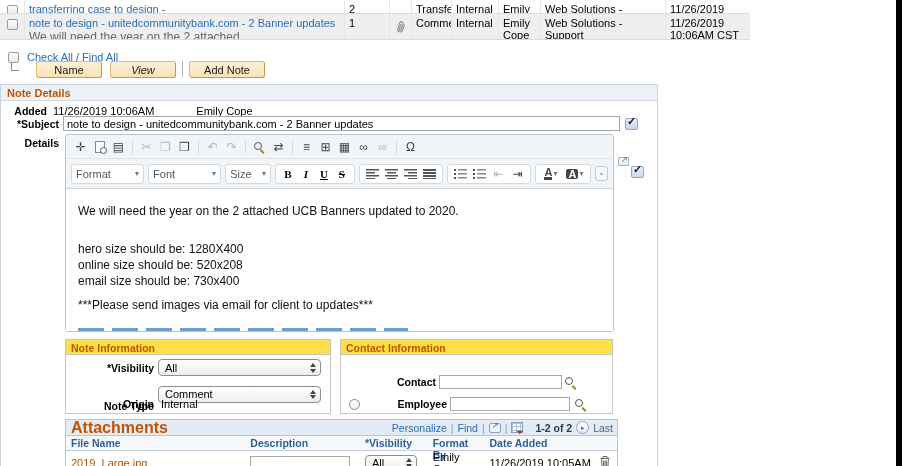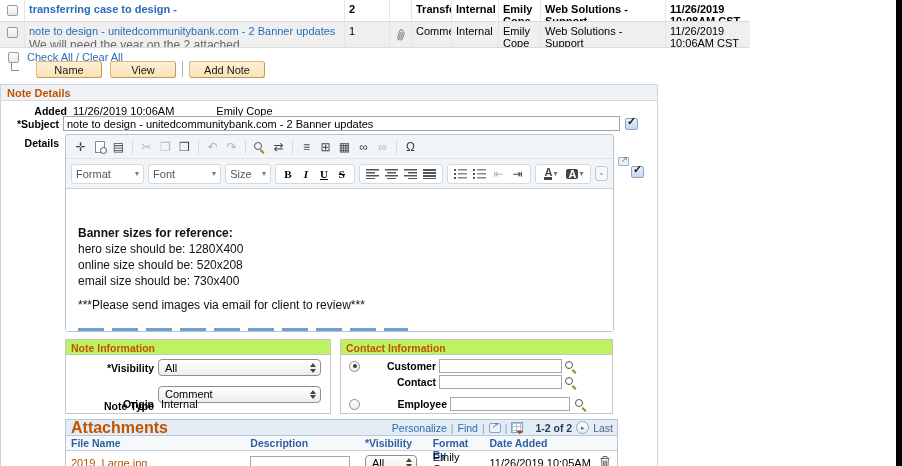--- a/index.html
+++ b/index.html
@@ -106,21 +106,21 @@
   .icn-prev::after { content:""; position:absolute; right:-3px; bottom:-2px; width:5px; height:5px;
                      border:1.5px solid #555; border-radius:50%; background:#fff; }
   .mag { width:12px; height:12px; position:relative; }
   .mag::before { content:""; position:absolute; left:0; top:1px; width:6px; height:6px;
                  border:1.5px solid #555; border-radius:50%; }
   .mag::after { content:""; position:absolute; left:7.5px; top:8.5px; width:4.5px; height:2px;
                 background:#a3832b; transform:rotate(45deg); transform-origin:0 0; }
 
   
   .gbox { position:absolute; border:1px solid #c6c6c6; background:#fff; }
-  .gbox-hdr { height:15px; background:#bef264; border-bottom:1px solid #c6c6c6;
+  .gbox-hdr { height:15px; background:#fde047; border-bottom:1px solid #c6c6c6;
               color:#c25400; font-weight:bold; font-size:10.5px; padding:2px 0 0 5px; }
   .frow { position:absolute; display:flex; align-items:center; }
 
   
   .sel { position:relative; display:inline-flex; align-items:center; height:17px;
          border:1px solid #8f8f8f; border-radius:4px; background:linear-gradient(#fff,#ededed);
          padding:0 16px 0 6px; font-size:11px; color:#000; cursor:pointer; }
   .stepper { position:absolute; right:4px; top:3px; display:flex; flex-direction:column; gap:1.5px; }
   .stepper .u { width:0; height:0; border-left:3px solid transparent; border-right:3px solid transparent; border-bottom:4px solid #444; }
   .stepper .d { width:0; height:0; border-left:3px solid transparent; border-right:3px solid transparent; border-top:4px solid #444; }
@@ -158,21 +158,21 @@
   .filelink { color:#b35709; text-decoration:underline; cursor:pointer; }
 
   .blackstrip { position:absolute; right:0; top:0; width:6px; height:466px; background:#000; }
 </style>
 </head>
 <body>
 
 <div id="screen">
 
   <div class="ntable">
-    <div class="nrow" style="height:22px;font-weight:bold;">
+    <div class="nrow" style="height:14px;">
       <div class="ncell c-chk"><span class="cb"></span></div>
       <div class="ncell c-subj"><span class="bluelink">transferring case to design -</span></div>
       <div class="ncell c-cnt">2</div>
       <div class="ncell c-clip"></div>
       <div class="ncell c-type">Transfer</div>
       <div class="ncell c-vis">Internal</div>
       <div class="ncell c-who">Emily Cope</div>
       <div class="ncell c-bu">Web Solutions - Support</div>
       <div class="ncell c-date">11/26/2019 10:08AM CST</div>
     </div>
@@ -191,33 +191,33 @@
       <div class="ncell c-type">Comment</div>
       <div class="ncell c-vis">Internal</div>
       <div class="ncell c-who">Emily Cope</div>
       <div class="ncell c-bu">Web Solutions - Support</div>
       <div class="ncell c-date">11/26/2019 10:06AM CST</div>
     </div>
   </div>
 
   <div class="checkall">
     <span class="cb"></span>
-    <span class="bluelink">Check All / Clear All</span>
+    <span class="bluelink">Check All / Find All</span>
   </div>
   <span class="lcorner"></span>
   <button class="psbtn" style="left:36px;width:66px;">Name</button>
-  <button class="psbtn" style="left:110px;width:66px;">View</button>
+  <button class="psbtn" style="left:110px;width:66px;font-style:italic;">View</button>
   <span class="vline" style="left:182px;"></span>
   <button class="psbtn" style="left:189px;width:76px;">Add Note</button>
 
   <div class="panel">
     <div class="panel-hdr">Note Details</div>
 
     <div class="frow" style="left:0;top:20px;">
-      <span class="lbl ra" style="width:66px;">Added</span>
+      <span class="lbl ra" style="width:46px;">Added</span>
       <span style="margin-left:6px;">11/26/2019 10:06AM</span>
       <span style="margin-left:42px;">Emily Cope</span>
     </div>
 
     <div class="frow" style="left:0;top:31px;">
       <span class="lbl ra" style="width:58px;">*Subject</span>
       <input class="txt" style="margin-left: 4px; width: 557px;" value="note to design - unitedcommunitybank.com - 2 Banner updates">
       <span class="spell" style="margin-left:5px;">
           <i class="chk">✓</i>
         </span>
@@ -305,27 +305,27 @@
               <span class="car">▾</span>
           </span>
           <span class="ti colorbtn bg">
             <b class="A">A</b>
               <span class="car">▾</span>
           </span>
         </span>
         <span class="collapse-btn">▪</span>
       </div>
       <div class="edit-area">
+        <div>We will need the year on the 2 attached UCB Banners updated to 2020.</div>
         <div class="gap"></div>
-        <div style="font-weight:bold;">Banner sizes for reference:</div>
         <div>hero size should be: 1280X400</div>
         <div>online size should be: 520x208</div>
         <div>email size should be: 730x400</div>
         <div class="sgap"></div>
-        <div>***Please send images via email for client to review***</div>
+        <div>***Please send images via email for client to updates***</div>
         <div class="clip-link"></div>
       </div>
     </div>
     <span class="mini-expand abs" style="left:617px;top:53px;"><i>↗</i></span>
     <span class="spell abs" style="left:616px;top:65px;"><i class="chk">✓</i></span>
 
     
     <div class="gbox" style="left:64px;top:254px;width:266px;height:75px;">
       <div class="gbox-hdr">Note Information</div>
       <div class="frow" style="left:0;top:19px;width:100%;">
@@ -350,26 +350,20 @@
       </div>
       <div class="frow" style="left:0;top:58px;width:100%;">
         <span class="lbl ra" style="width:88px;">Origin</span>
         <span style="margin-left:7px;">Internal</span>
       </div>
     </div>
 
     
     <div class="gbox" style="left:339px;top:254px;width:273px;height:75px;">
       <div class="gbox-hdr">Contact Information</div>
-      <div class="frow" style="left:8px;top:19px;">
-        <span class="radio on"></span>
-        <span class="lbl ra" style="width:76px;">Customer</span>
-        <input class="txt" style="margin-left: 3px; width: 123px; height: 14px;">
-        <span class="mag" style="margin-left:3px;"></span>
-      </div>
       <div class="frow" style="left:8px;top:35px;">
         <span style="width:11px;"></span>
         <span class="lbl ra" style="width:76px;">Contact</span>
         <input class="txt" style="margin-left: 3px; width: 123px; height: 14px;">
         <span class="mag" style="margin-left:3px;"></span>
       </div>
       <div class="frow" style="left:8px;top:57px;">
         <span class="radio"></span>
         <span class="lbl ra" style="width:87px;">Employee</span>
         <input class="txt" style="margin-left: 3px; width: 120px; height: 14px;">

